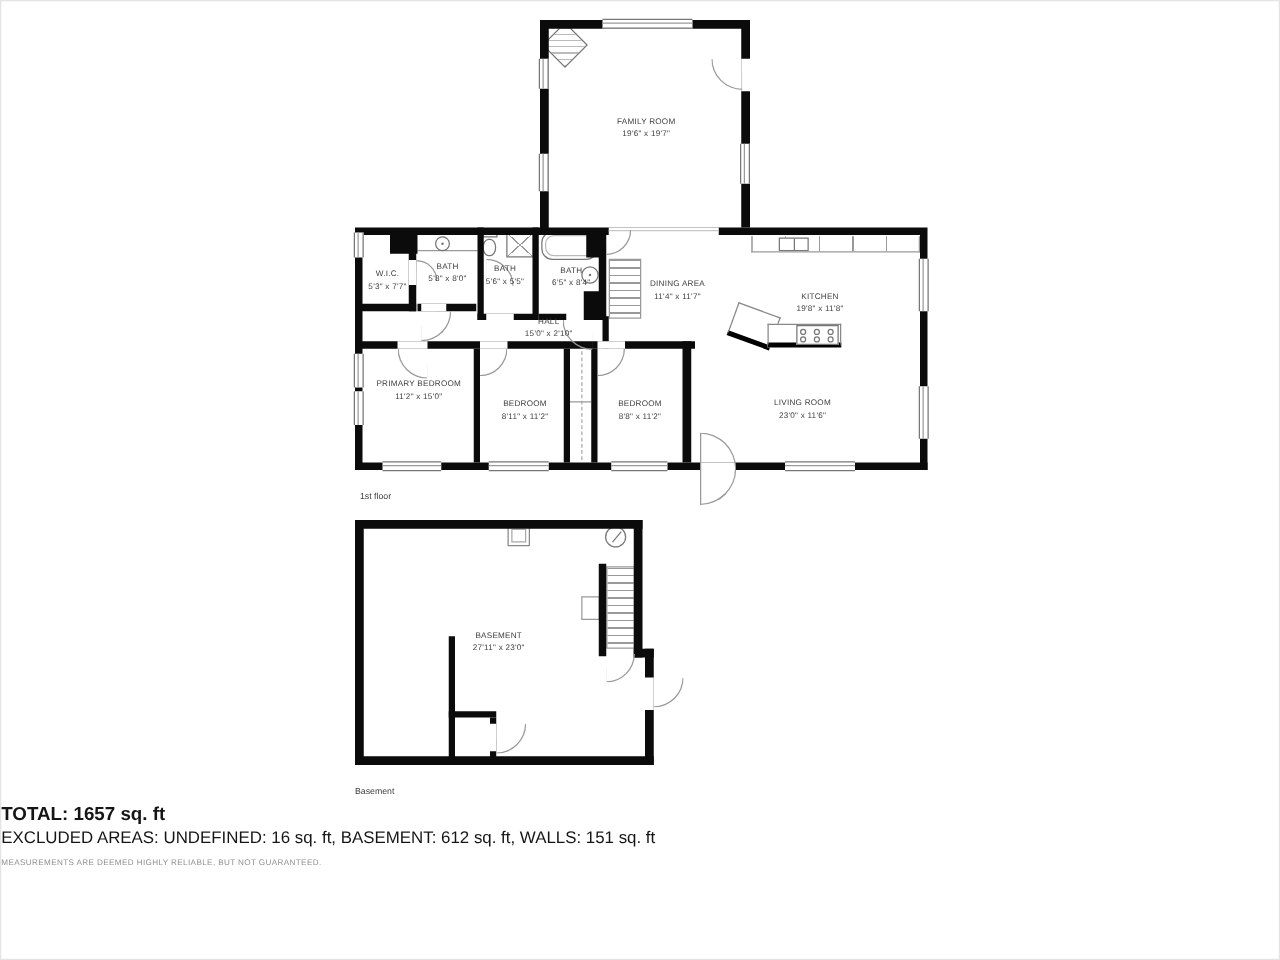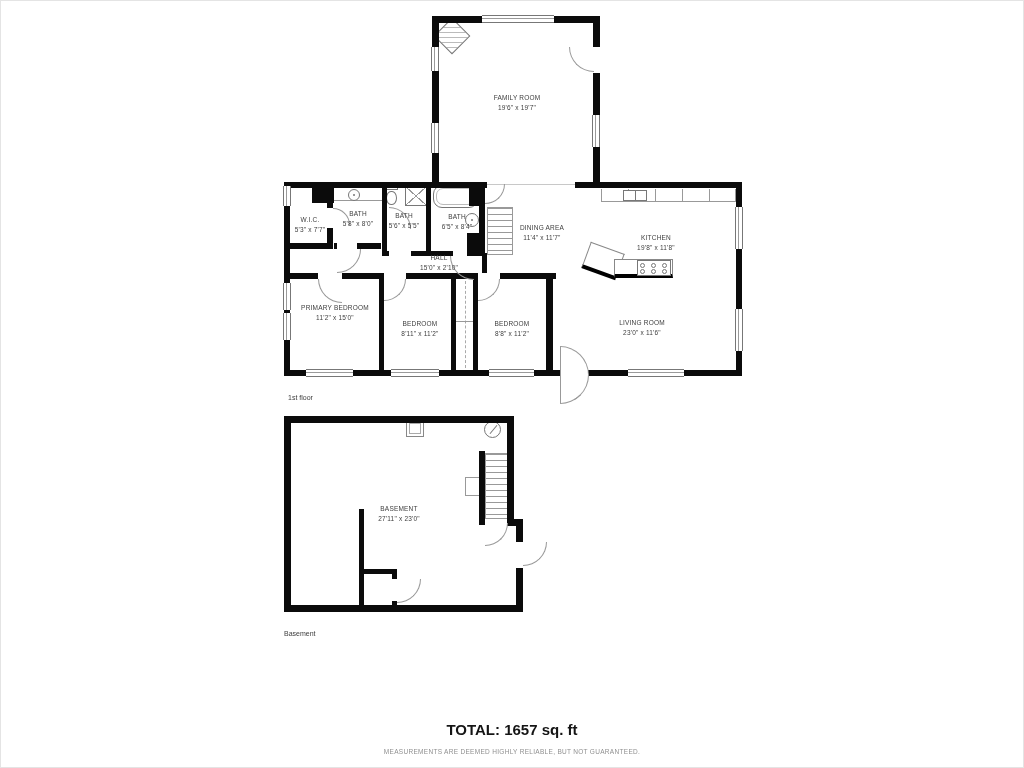--- a/index.html
+++ b/index.html
@@ -45,21 +45,21 @@
                 linear-gradient(to bottom right,transparent calc(50% - .5px),#999 calc(50% - .5px),#999 calc(50% + .5px),transparent calc(50% + .5px));}
   .tub{left:432px;top:184px;width:45px;height:23px;border:1px solid #777;border-radius:9px;}
   .tub::after{content:"";position:absolute;inset:2px;border:1px solid #bbb;border-radius:7px;}
   .closet{left:455px;top:278px;width:17px;height:91px;background:#fff;}
   .closet::before{content:"";position:absolute;top:2px;bottom:2px;left:50%;border-left:1px dashed #aaa;}
   .closet-div{left:455px;top:320px;width:17px;height:1px;background:#999;}
   .lsink{left:405px;top:419px;width:18px;height:17px;border:1px solid #888;}
   .lsink::after{content:"";position:absolute;inset:2px;border:1px solid #aaa;}
   .meter{left:483px;top:420px;width:17px;height:17px;border:1px solid #777;border-radius:50%;}
   .meter::after{content:"";position:absolute;left:8px;top:2px;bottom:2px;width:1px;background:#777;transform:rotate(40deg);}
-  .summary{position:absolute;left:0;right:0;top:720px;text-align:center;color:#151515;z-index:6;}
+  .summary{position:absolute;left:0;right:0;top:642px;text-align:left;color:#151515;z-index:6;}
   .summary .total{font-size:15px;font-weight:bold;}
   .summary .l2{font-size:13.5px;margin-top:3px;}
   .summary .l3{font-size:13.5px;margin-top:2px;}
   .summary .disc{font-size:6.5px;color:#8f8f8f;letter-spacing:.3px;margin-top:10px;}
 </style>
 </head>
 <body>
 
 <div class="page">
 
@@ -221,15 +221,16 @@
       <div class="door br" style="left: 522px; top: 541px; width: 24px; height: 24px;"></div>
       <div class="door br" style="left: 396px; top: 578px; width: 24px; height: 24px;"></div>
       <div class="stairs" style="left: 484px; top: 452px; width: 23px; height: 66px;"></div>
       <div class="landing" style="left: 464px; top: 476px; width: 15px; height: 19px;"></div>
     </div>
 
   <div class="caption" style="left:283px;top:629px;">Basement</div>
 
   <div class="summary">
     <div class="total">TOTAL: 1657 sq. ft</div>
+    <div class="l3">EXCLUDED AREAS: UNDEFINED: 16 sq. ft, BASEMENT: 612 sq. ft, WALLS: 151 sq. ft</div>
     <div class="disc">MEASUREMENTS ARE DEEMED HIGHLY RELIABLE, BUT NOT GUARANTEED.</div>
   </div>
 </div>
 
 </body></html>

